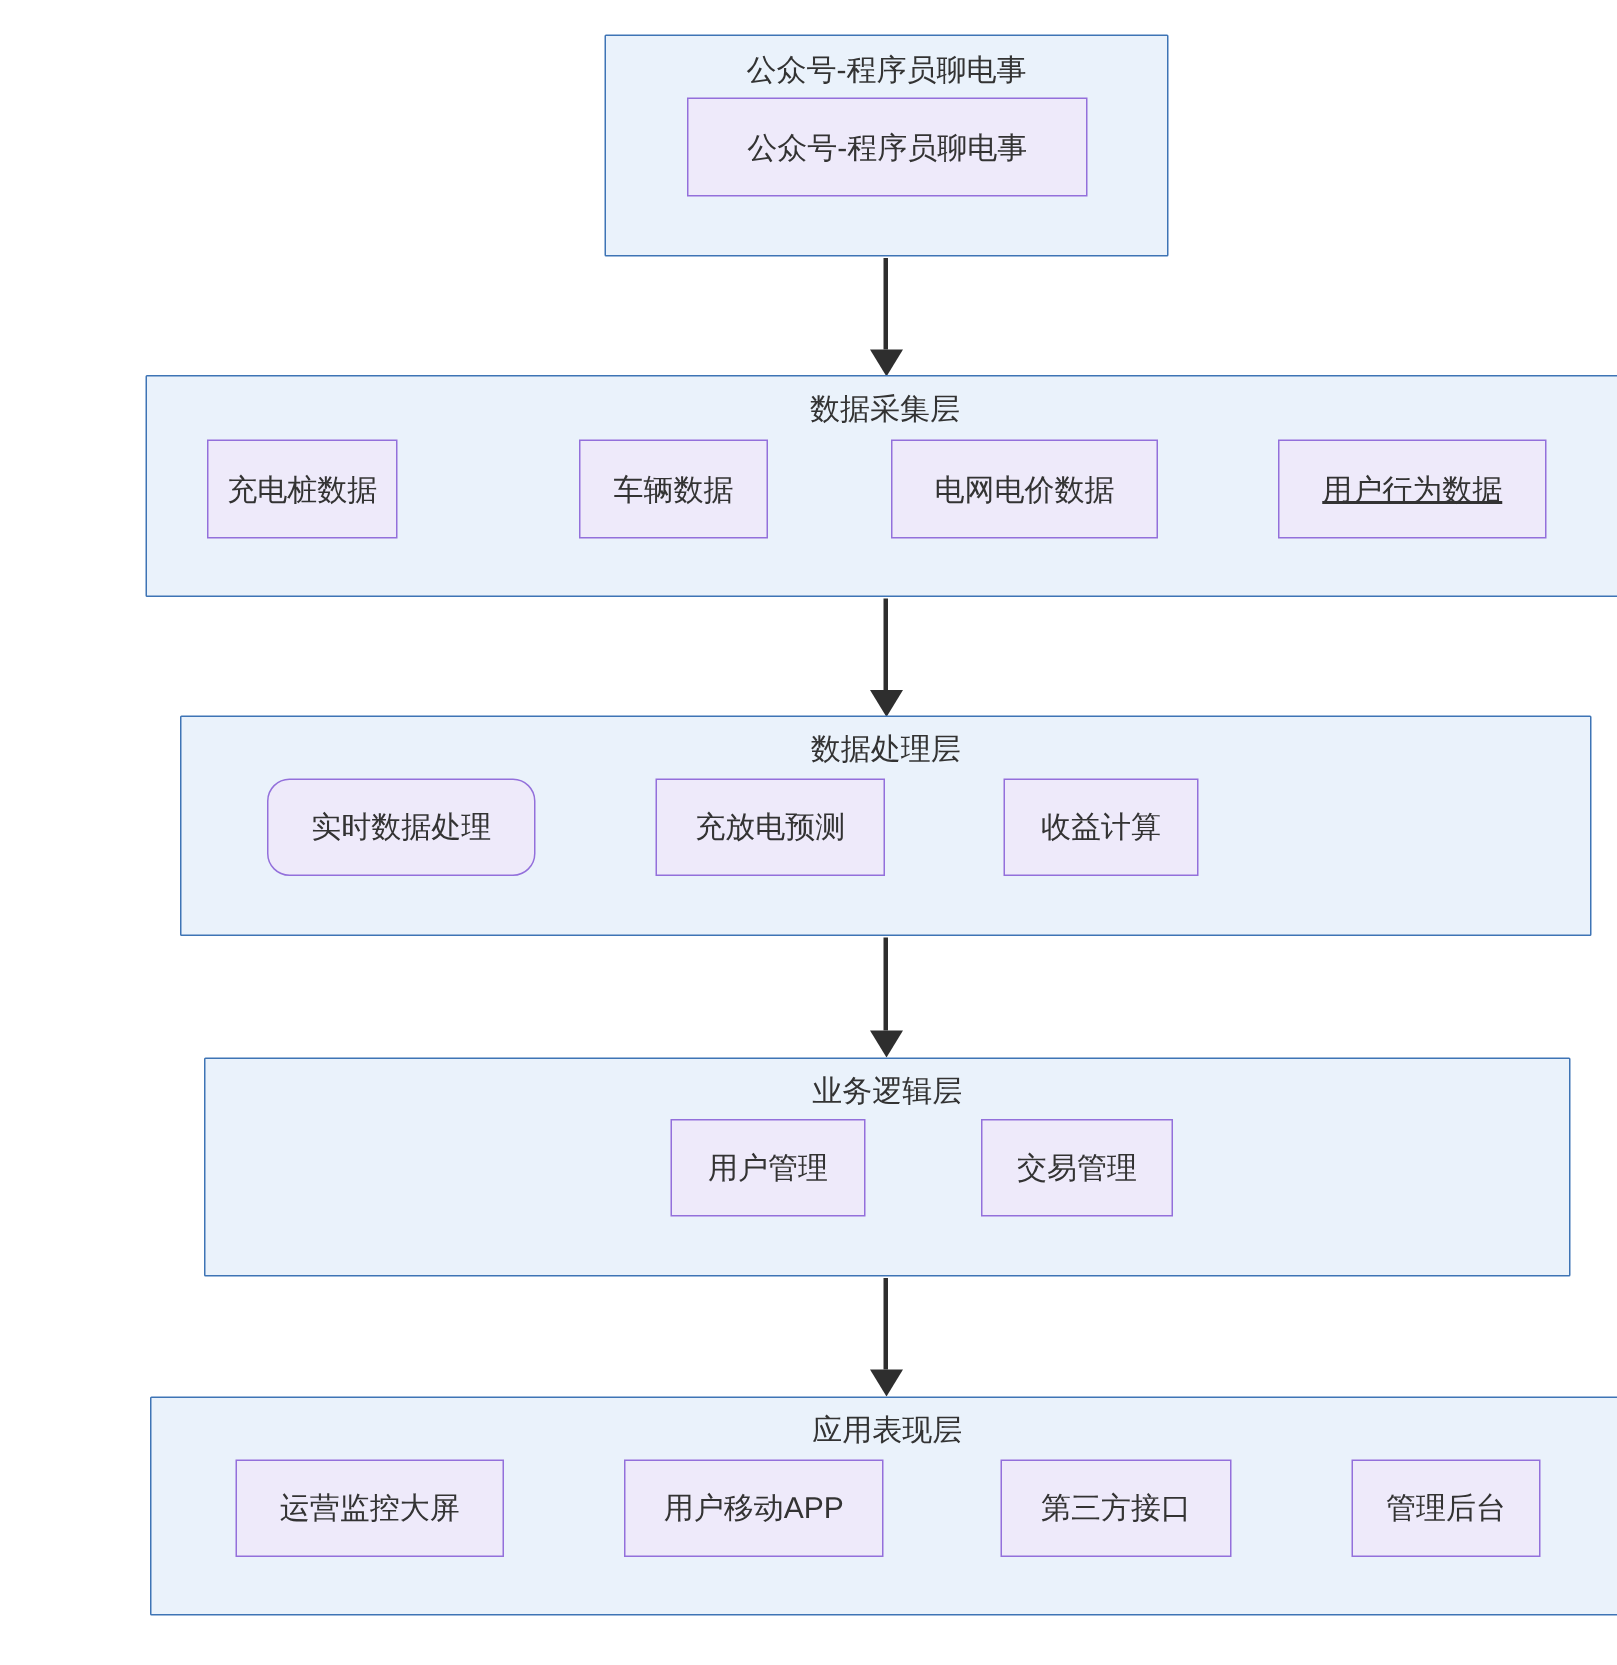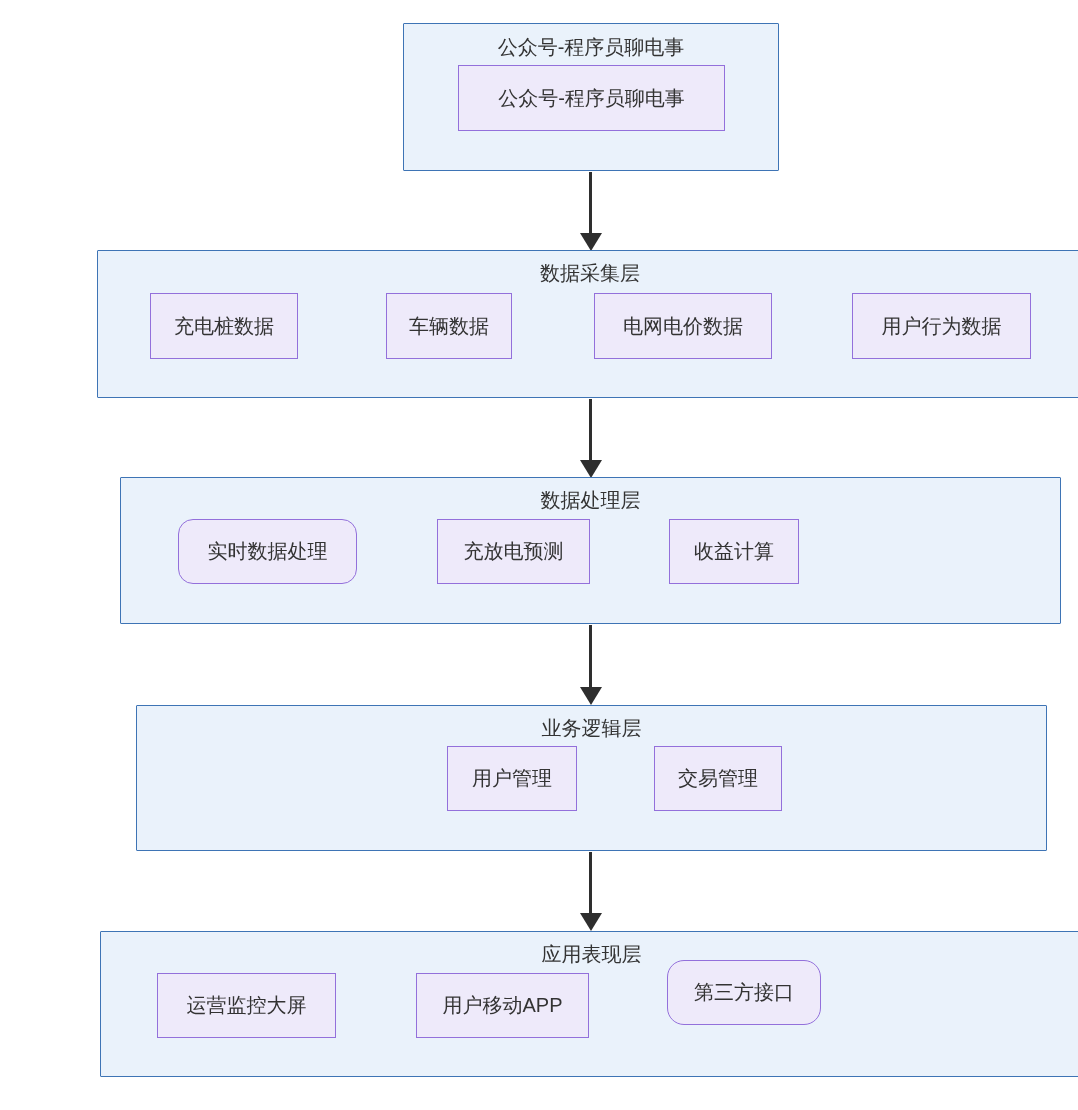--- a/index.html
+++ b/index.html
@@ -71,44 +71,44 @@
   .n00 { left: 54px; top: 41px; width: 267px; height: 66px; }
 
   
   .a1 { left: 541px; top: 172px; height: 61px; }
   .a2 { left: 541px; top: 399px; height: 61px; }
   .a3 { left: 541px; top: 625px; height: 62px; }
   .a4 { left: 541px; top: 852px; height: 61px; }
 
   
   .c1 { left: 49px;  top: 250px; width: 986px; height: 148px; }
-  .n10 { left: 52px;  top: 42px; width: 148px; height: 66px; font-family: Liberation Mono, monospace; }
+  .n10 { left: 40px;  top: 42px; width: 127px; height: 66px; font-family: Liberation Mono, monospace; }
   .n11 { left: 288px; top: 42px; width: 126px; height: 66px; }
   .n12 { left: 496px; top: 42px; width: 178px; height: 66px; }
-  .n13 { left: 754px; top: 42px; width: 179px; height: 66px; }
+  .n13 { left: 754px; top: 42px; width: 179px; height: 66px; text-decoration: underline; }
 
   
   .c2 { left: 72px;  top: 477px; width: 941px; height: 147px; }
   .n20 { left: 57px;  top: 41px; width: 179px; height: 65px; border-radius: 15px; }
   .n21 { left: 316px; top: 41px; width: 153px; height: 65px; }
   .n22 { left: 548px; top: 41px; width: 130px; height: 65px; }
   .n23 { left: 756px; top: 41px; width: 129px; height: 65px; }
 
   
   .c3 { left: 88px;  top: 705px; width: 911px; height: 146px; }
   .n30 { left: 57px;  top: 40px; width: 173px; height: 65px; }
   .n31 { left: 310px; top: 40px; width: 130px; height: 65px; }
   .n32 { left: 517px; top: 40px; width: 128px; height: 65px; }
   .n33 { left: 725px; top: 40px; width: 129px; height: 65px; }
 
   
   .c4 { left: 52px;  top: 931px; width: 983px; height: 146px; }
   .n40 { left: 56px;  top: 41px; width: 179px; height: 65px; }
   .n41 { left: 315px; top: 41px; width: 173px; height: 65px; }
-  .n42 { left: 566px; top: 28px; width: 154px; height: 65px; border-radius: 17px; }
+  .n42 { left: 566px; top: 41px; width: 154px; height: 65px; }
   .n43 { left: 800px; top: 41px; width: 126px; height: 65px; }
 </style>
 </head>
 <body>
 
 <div class="canvas">
 
   <div class="cluster c0">
     <div class="cluster-title">公众号-程序员聊电事</div>
     <div class="node n00">公众号-程序员聊电事</div>
@@ -141,15 +141,16 @@
     <div class="node n32">交易管理</div>
   </div>
 
   <div class="arrow a4"></div>
 
   <div class="cluster c4">
     <div class="cluster-title">应用表现层</div>
     <div class="node n40">运营监控大屏</div>
     <div class="node n41">用户移动APP</div>
     <div class="node n42">第三方接口</div>
+    <div class="node n43">管理后台</div>
   </div>
 
 </div>
 
 </body></html>

